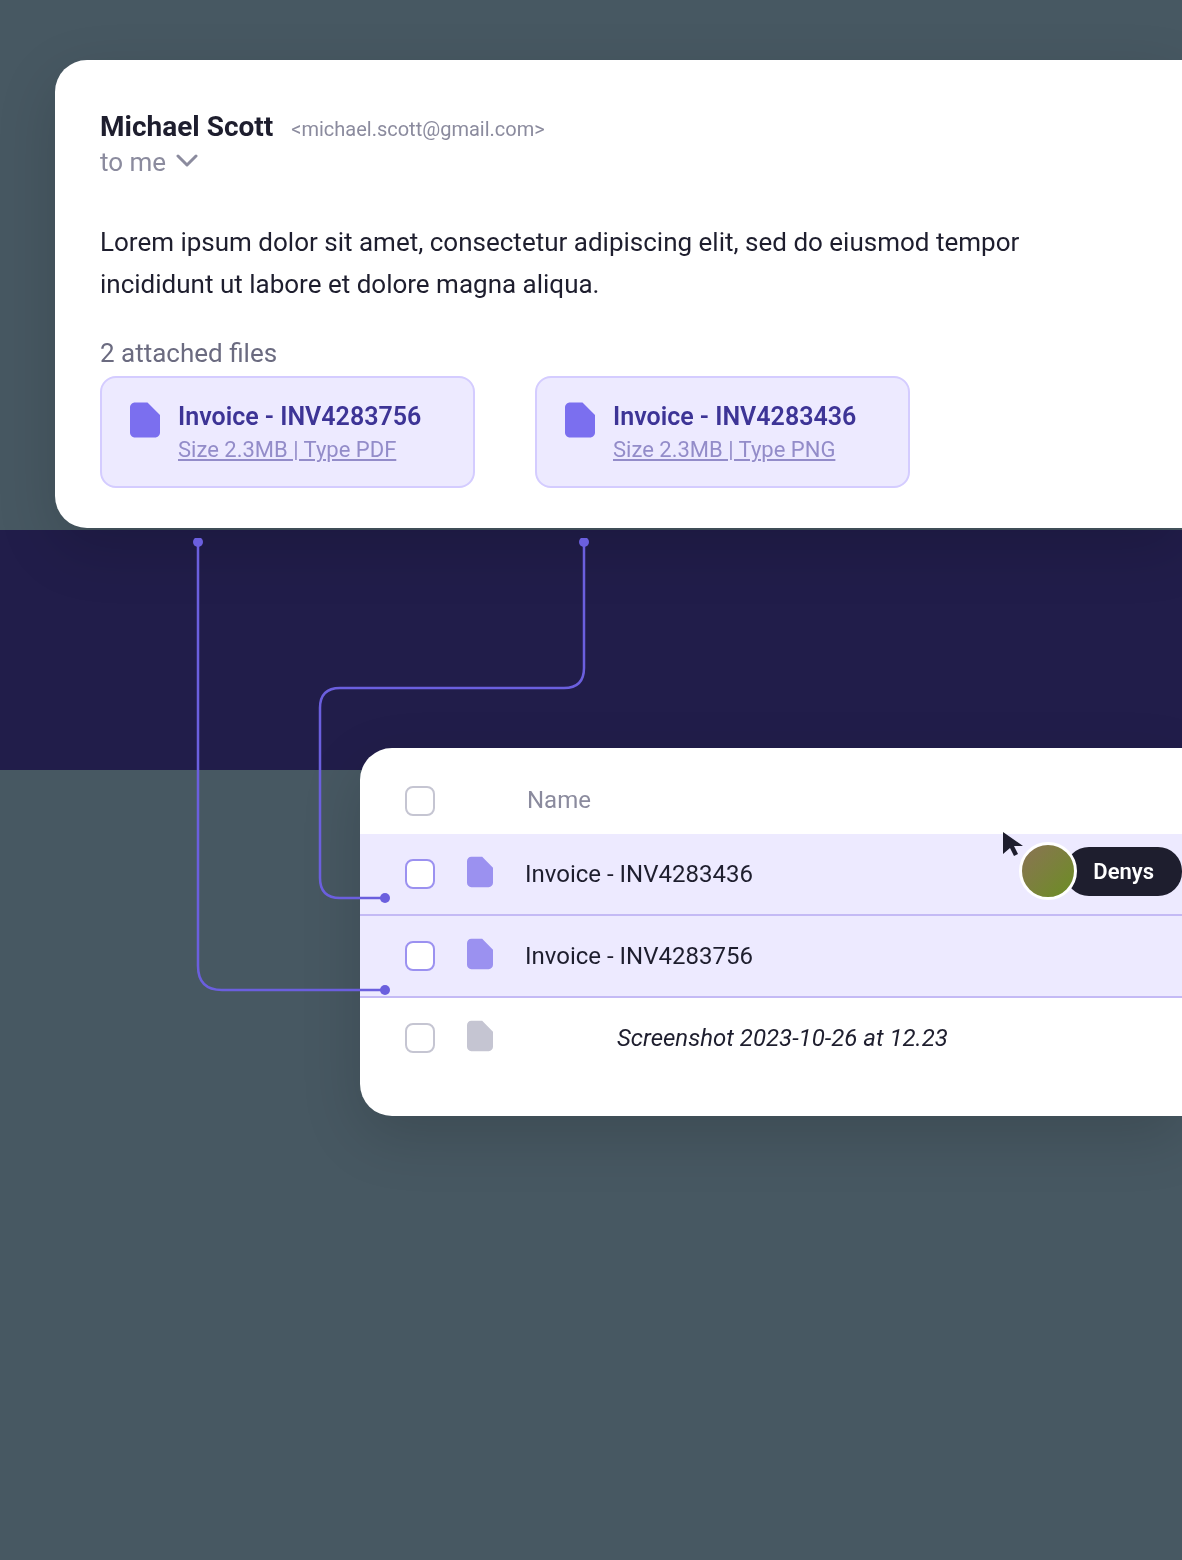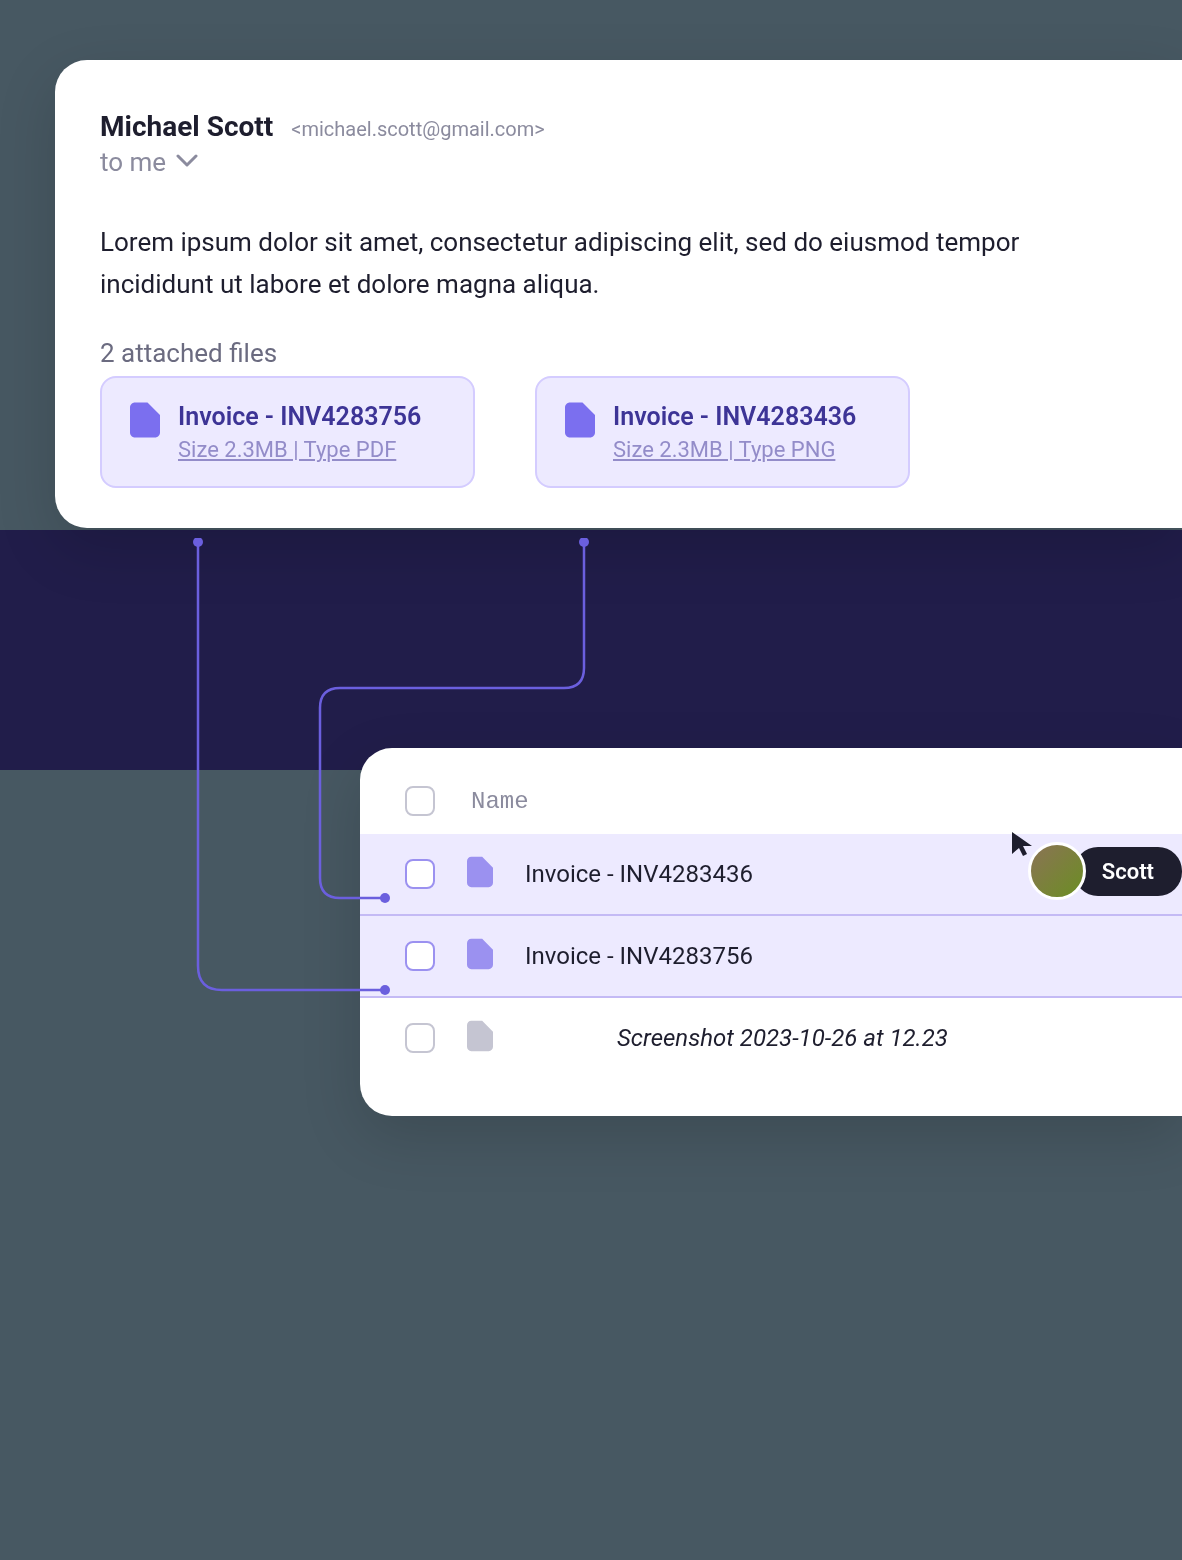--- a/index.html
+++ b/index.html
@@ -126,24 +126,22 @@
       left: 360px;
       right: 0;
       background: #ffffff;
       border-radius: 32px 0 0 32px;
       padding: 38px 0 38px 45px;
       box-shadow: 0 20px 60px rgba(0,0,0,0.15);
     }
     
     .file-header {
       display: flex;
-      align-items: center;
-      gap: 36px;
+      gap: 92px;
       padding: 0 0 18px 0;
-      font-family: Liberation Mono, monospace;
     }
     
     .checkbox {
       width: 30px;
       height: 30px;
       border: 2.5px solid #c5c5d2;
       border-radius: 8px;
       background: #ffffff;
     }
     
@@ -311,21 +309,21 @@
     </span>
     <span class="file-name">Invoice - INV4283436</span>
 
     <div class="cursor-badge">
       <span class="cursor-icon">
         <svg width="24" height="28" viewBox="0 0 24 28" fill="#1e1e2e">
           <path d="M2 2 L2 24 L9 18 L13 26 L17 24 L13 16 L22 16 Z"></path>
         </svg>
       </span>
       <div class="avatar"></div>
-      <span class="badge-label">Scott</span>
+      <span class="badge-label">Denys</span>
     </div>
   </div>
 
   <div class="file-row highlighted">
     <div class="checkbox purple"></div>
     <span class="file-icon-small">
       <svg width="26" height="32" viewBox="0 0 24 28" fill="currentColor">
         <path d="M14 0H4C1.8 0 0 1.8 0 4v20c0 2.2 1.8 4 4 4h16c2.2 0 4-1.8 4-4V10L14 0z M14 2v6c0 1.1 0.9 2 2 2h6L14 2z"></path>
       </svg>
     </span>

